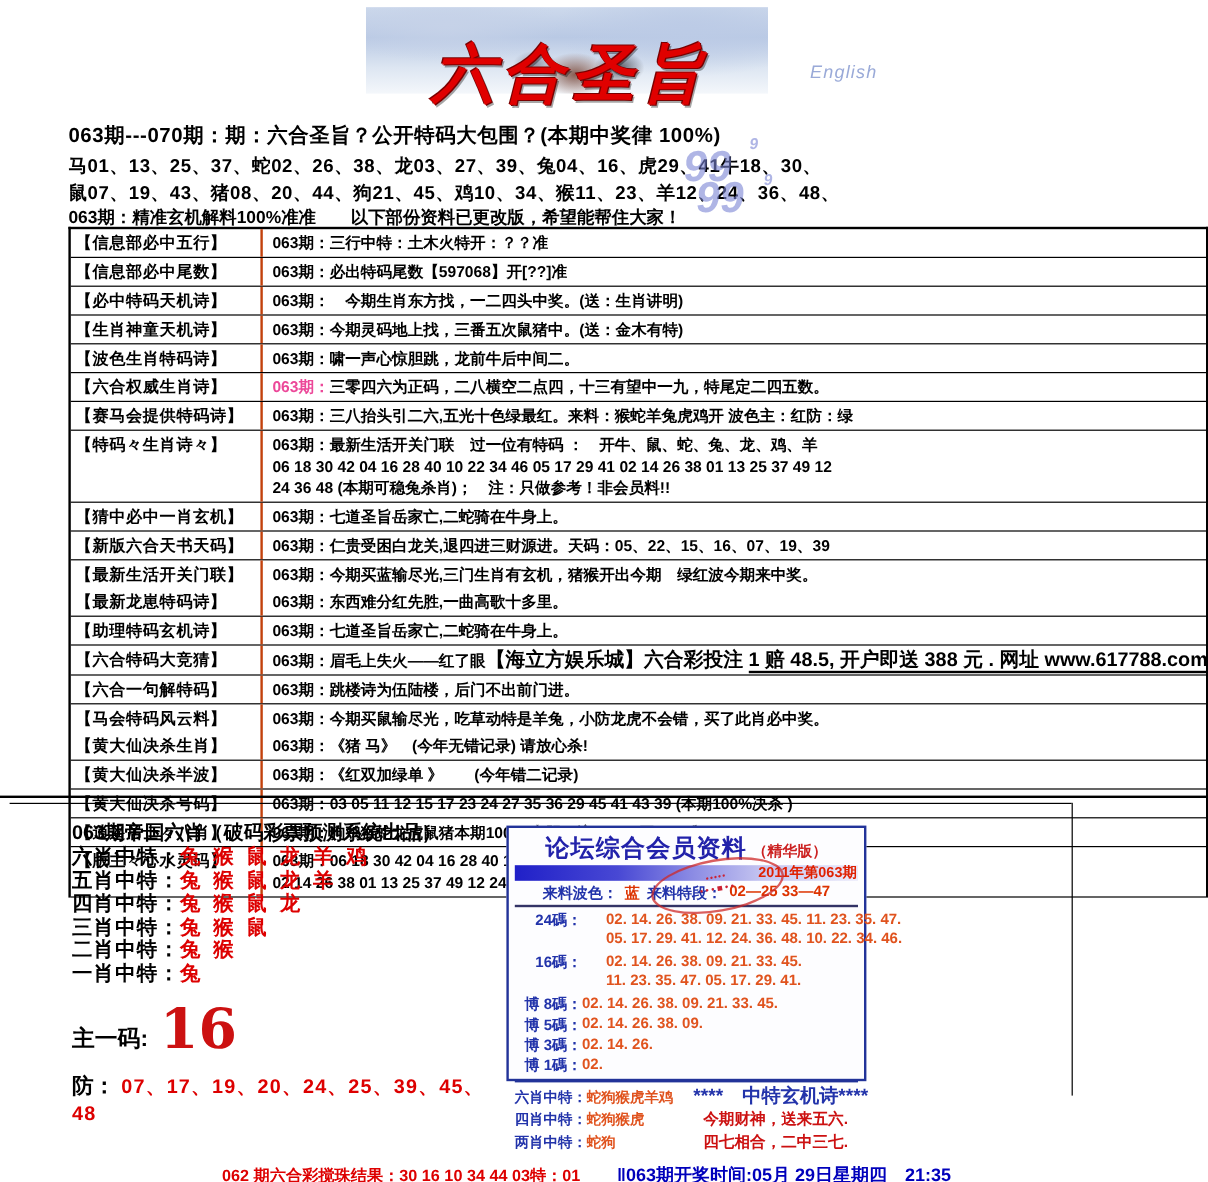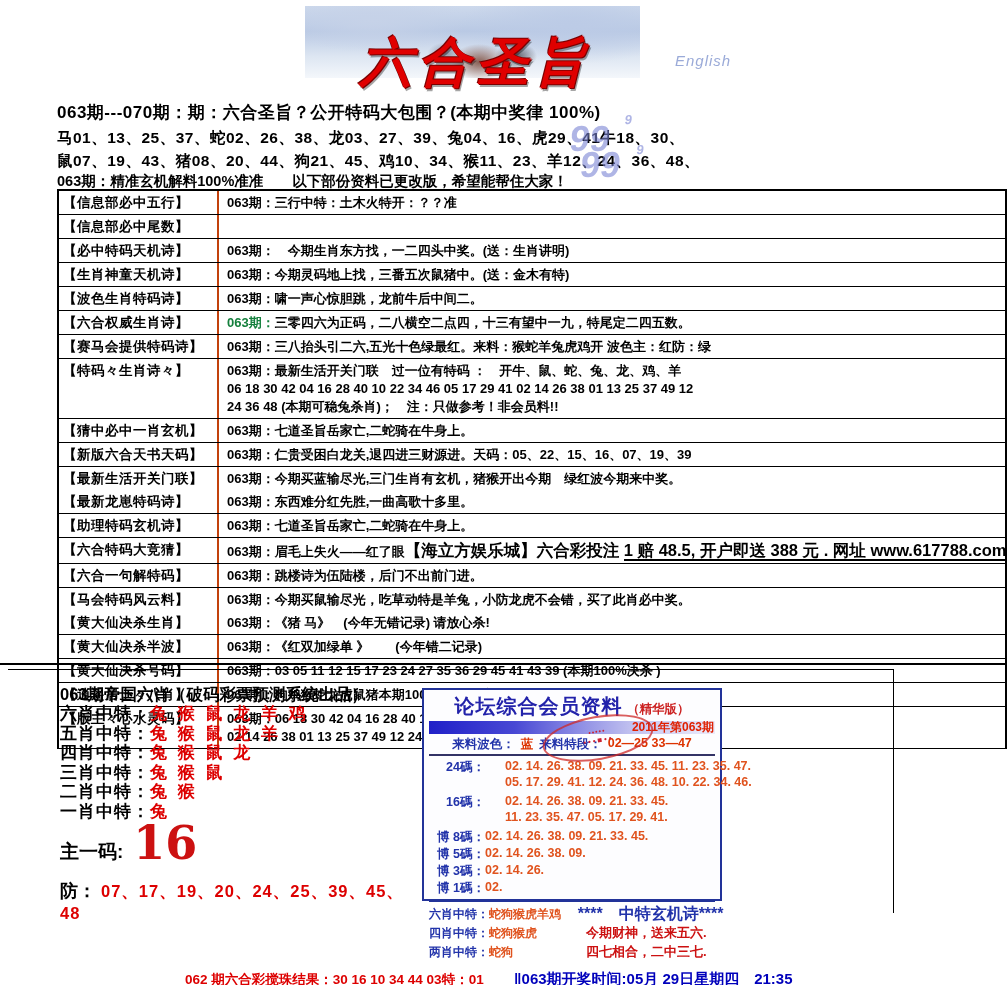--- a/index.html
+++ b/index.html
@@ -33,32 +33,32 @@
   .watermark .wms1{position:absolute;left:60px;top:-6px;font-size:13px;}
   .watermark .wms2{position:absolute;left:76px;top:24px;font-size:13px;}
   
   .tbl{position:absolute;left:57px;top:189px;width:946px;border:2px solid #000;border-bottom:none;}
   .t-row{display:flex;border-bottom:1px solid #000;}
   .t-row.nodiv{border-bottom:none;}
   .t-label{width:152px;min-width:152px;border-right:2px solid #c2410c;
     font-size:13.5px;font-weight:bold;padding:3px 2px 2px 4px;letter-spacing:.5px;}
   .t-content{flex:1;font-size:13px;font-weight:bold;padding:3px 4px 2px 8px;}
   .t-line{line-height:18px;white-space:nowrap;}
-  .seg-r{color:#15803d;}
+  .seg-r{color:#ec4899;}
   .seg-b{font-size:16.5px;}
   .seg-bu{font-size:16.5px;border-bottom:2px solid #000;}
   
   .sep1{position:absolute;left:0;top:663px;width:1007px;height:0;border-top:2px solid #000;}
   .sep2{position:absolute;left:8px;top:669px;width:885px;height:0;border-top:1px solid #000;}
   .vline{position:absolute;left:893px;top:669px;width:0;height:244px;border-left:1px solid #000;}
   .left-block{position:absolute;left:60px;top:684px;width:350px;}
   .lb-heading{font-size:16.5px;font-weight:bold;line-height:20px;}
   .lb-line{font-size:17px;font-weight:bold;line-height:19.5px;letter-spacing:1px;}
   .lb-line .val{color:#dd0000;letter-spacing:3px;}
-  .lb-main{margin-top:0;font-size:19px;font-weight:bold;display:flex;align-items:flex-end;gap:10px;}
+  .lb-main{margin-top:14px;font-size:19px;font-weight:bold;display:flex;align-items:flex-end;gap:10px;}
   .lb-main .main-num{font-family:"DejaVu Serif","Liberation Serif",serif;font-size:46px;
     line-height:44px;color:#cc1111;font-weight:bold;}
   .lb-guard{margin-top:14px;font-size:18px;font-weight:bold;}
   .lb-guard .val{color:#dd0000;font-size:16.5px;letter-spacing:1px;}
   
   .member{position:absolute;left:422px;top:688px;width:300px;height:213px;
     border:2px solid #223399;background:#fdfdff;padding:3px 5px;box-sizing:border-box;}
   .m-title{text-align:center;white-space:nowrap;}
   .m-title .big{color:#2222aa;font-size:20px;font-weight:bold;letter-spacing:1px;}
   .m-title .edition{color:#cc2222;font-size:12.5px;font-weight:bold;}
@@ -114,20 +114,23 @@
 
   <div class="tbl" id="tips-table">
       <div class="t-row">
         <div class="t-label">【信息部必中五行】</div>
         <div class="t-content">
           <div class="t-line"><span class="seg-n">063期：三行中特：土木火特开：？？准</span></div>
         </div>
       </div>
       <div class="t-row">
         <div class="t-label">【信息部必中尾数】</div>
+        <div class="t-content">
+          <div class="t-line"><span class="seg-n">063期：必出特码尾数【597068】开[??]准</span></div>
+        </div>
       </div>
       <div class="t-row">
         <div class="t-label">【必中特码天机诗】</div>
         <div class="t-content">
           <div class="t-line"><span class="seg-n">063期：　今期生肖东方找，一二四头中奖。(送：生肖讲明)</span></div>
         </div>
       </div>
       <div class="t-row">
         <div class="t-label">【生肖神童天机诗】</div>
         <div class="t-content">

